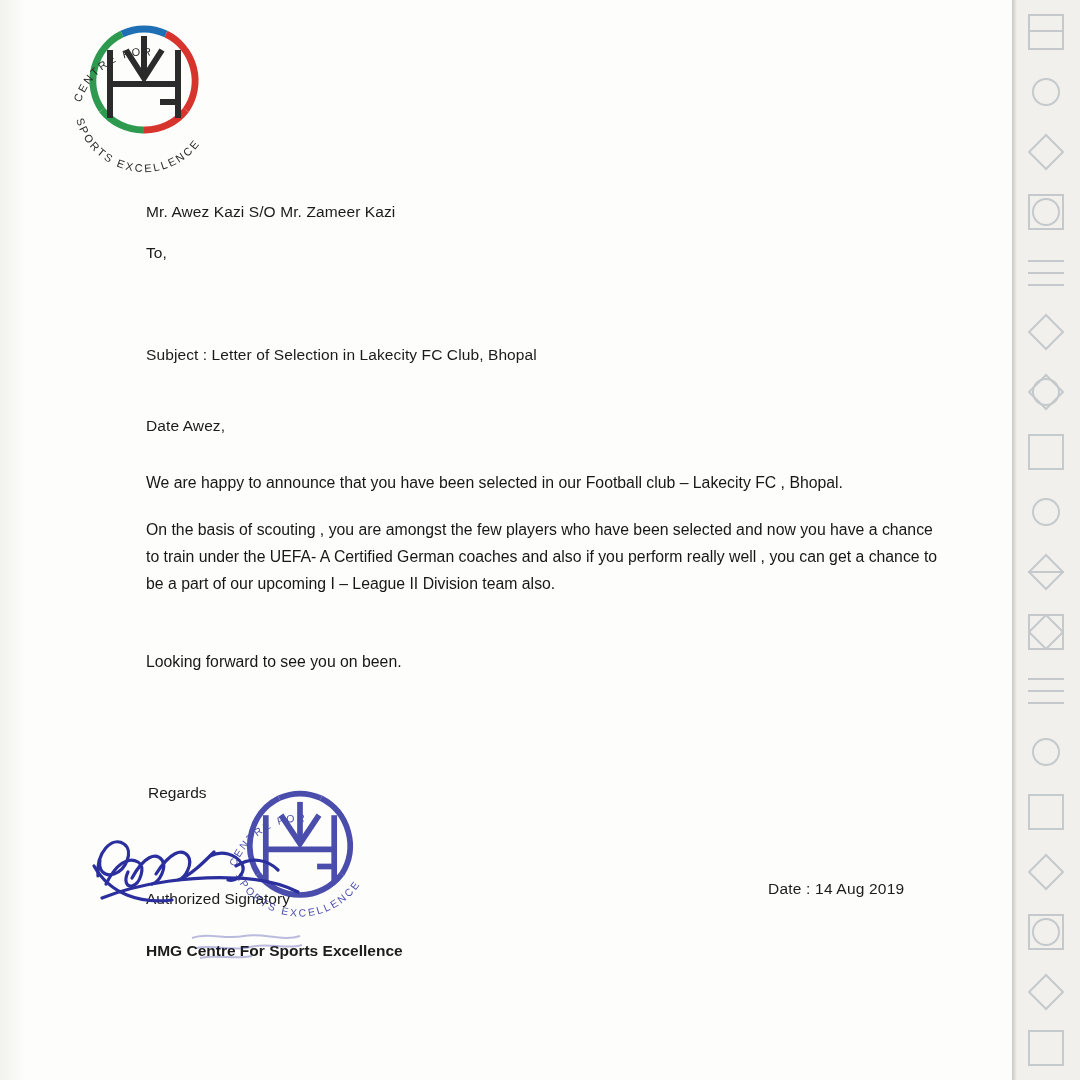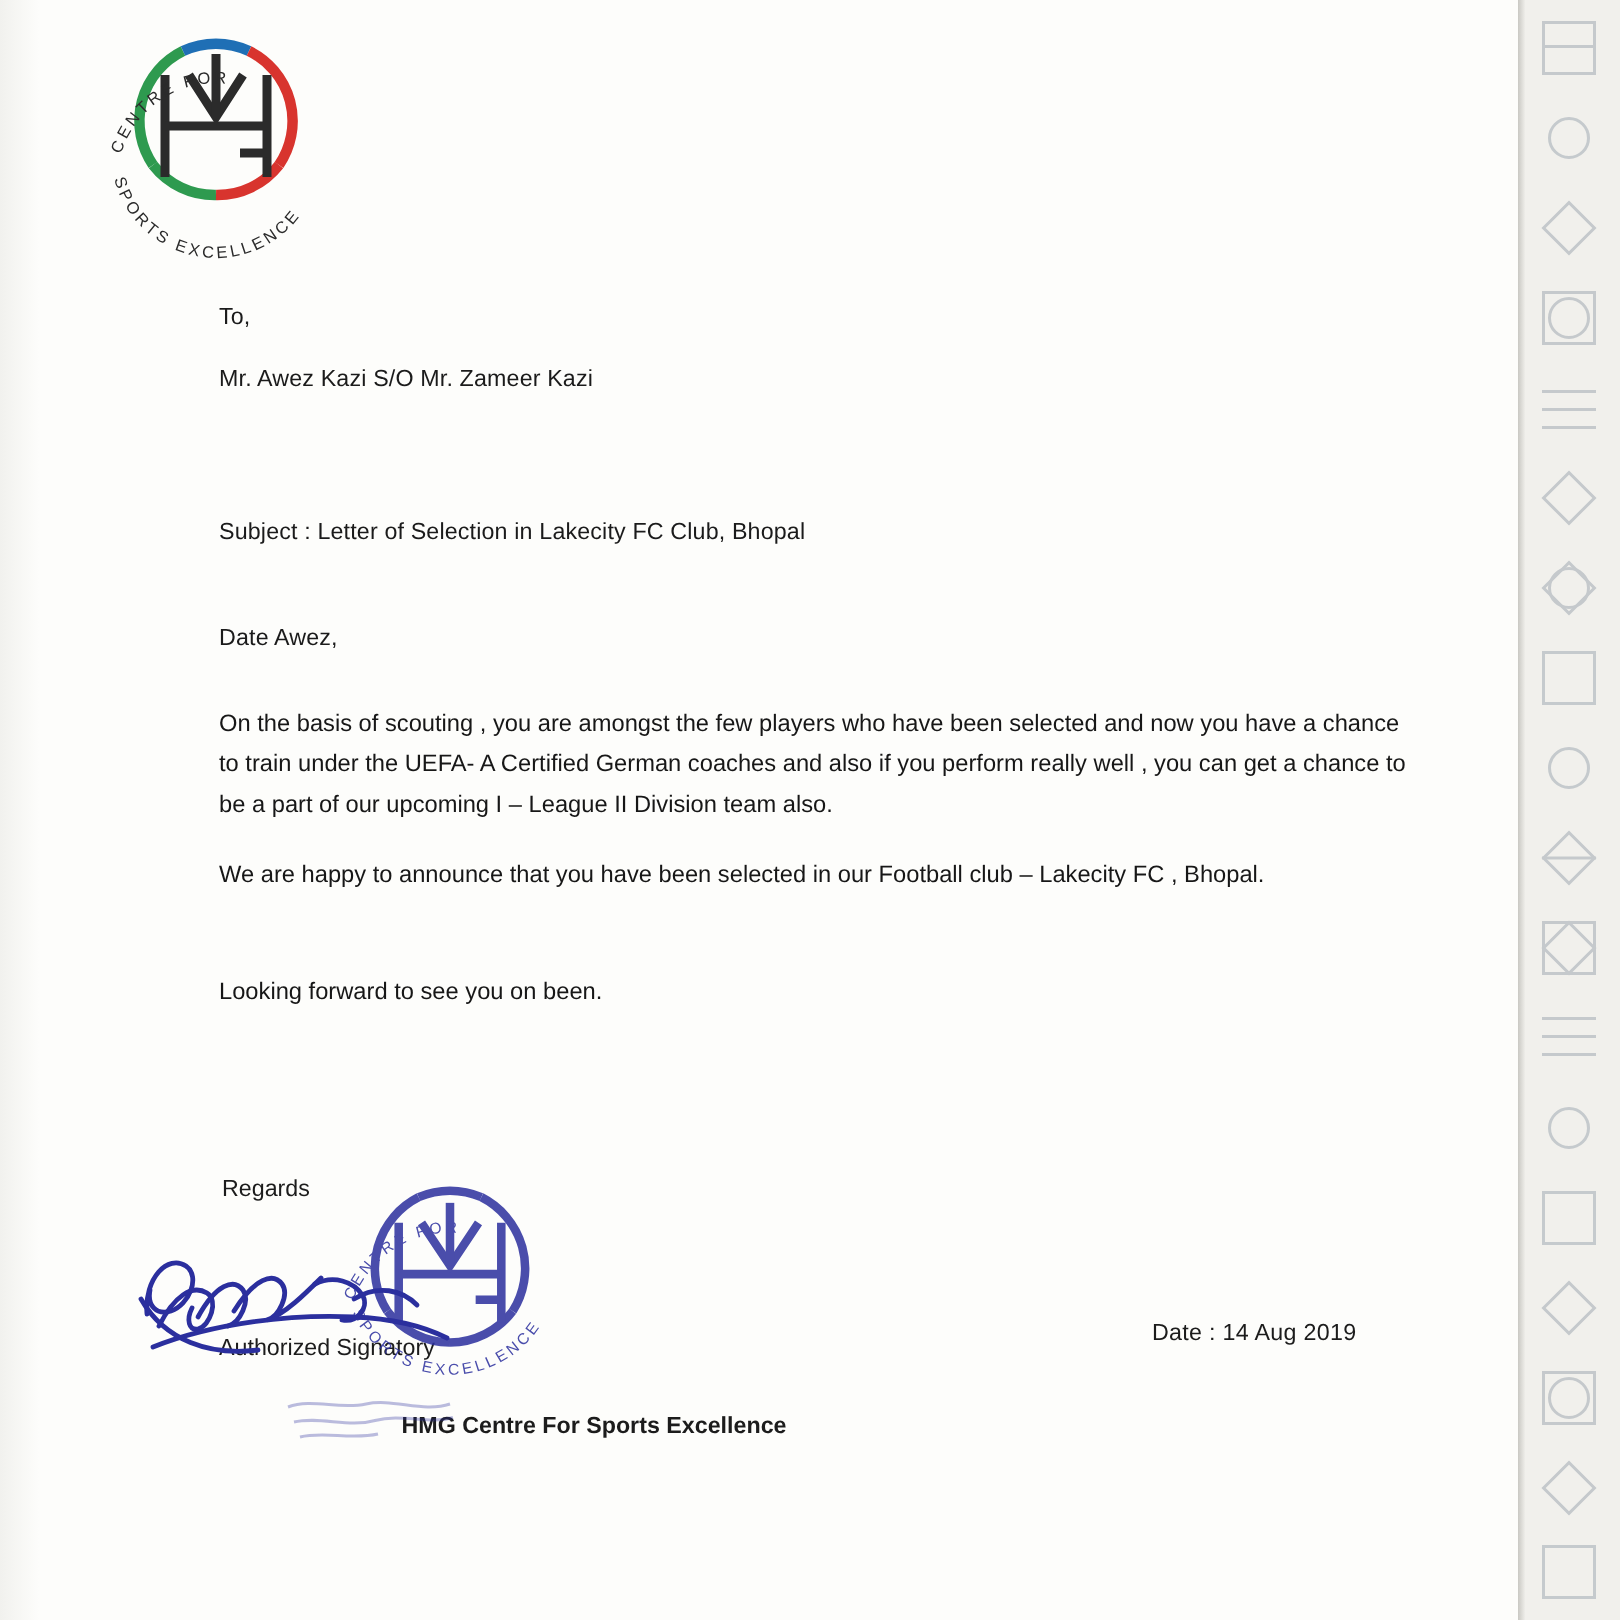--- a/index.html
+++ b/index.html
@@ -116,21 +116,21 @@
 
   .regards-block {
     position: absolute;
     left: 146px;
     top: 782px;
     width: 500px;
   }
   .regards { font-size: 15.5px; margin: 2px; }
   .sig-space { height: 86px; }
   .auth { font-size: 15.5px; margin: 0 0 34px 0; }
-  .org { font-size: 15.5px; margin: 0; font-weight: 600; text-align: center; }
+  .org { font-size: 15.5px; margin: 0; font-weight: 600; }
 
   .date-block {
     position: absolute;
     left: 768px;
     top: 880px;
     font-size: 15.5px;
     letter-spacing: .2px;
   }
 
   
@@ -245,35 +245,35 @@
       <text font-family="'Liberation Sans', sans-serif" font-size="11" letter-spacing="2.2" fill="#2b2b2b">
         <textPath href="#ringTop" startOffset="4%">CENTRE FOR</textPath>
       </text>
       <text font-family="'Liberation Sans', sans-serif" font-size="11" letter-spacing="2.2" fill="#2b2b2b">
         <textPath href="#ringBot" startOffset="8%">SPORTS EXCELLENCE</textPath>
       </text>
     </svg>
   </div>
 
   <div class="letter">
+    <p class="line">Mr. Awez Kazi S/O Mr. Zameer Kazi</p>
     <p class="line">To,</p>
-    <p class="line">Mr. Awez Kazi S/O Mr. Zameer Kazi</p>
 
     <div class="gap-lg"></div>
 
     <p class="line subject">Subject : Letter of Selection in Lakecity FC Club, Bhopal</p>
 
     <div class="gap-md"></div>
 
     <p class="line">Date Awez,</p>
 
     <div class="gap-sm"></div>
 
+    <p class="para">We are happy to announce that you have been selected in our Football club – Lakecity FC , Bhopal.</p>
     <p class="para para-wide">On the basis of scouting , you are amongst the few players who have been selected and now you have a chance to train under the UEFA- A Certified German coaches and also if you perform really well , you can get a chance to be a part of our upcoming I – League II Division team also.</p>
-    <p class="para">We are happy to announce that you have been selected in our Football club – Lakecity FC , Bhopal.</p>
 
     <div class="gap-md"></div>
 
     <p class="para">Looking forward to see you on been.</p>
   </div>
 
   <div class="regards-block">
     <p class="regards">Regards</p>
     <div class="sig-space"></div>
     <p class="auth">Authorized Signatory</p>

